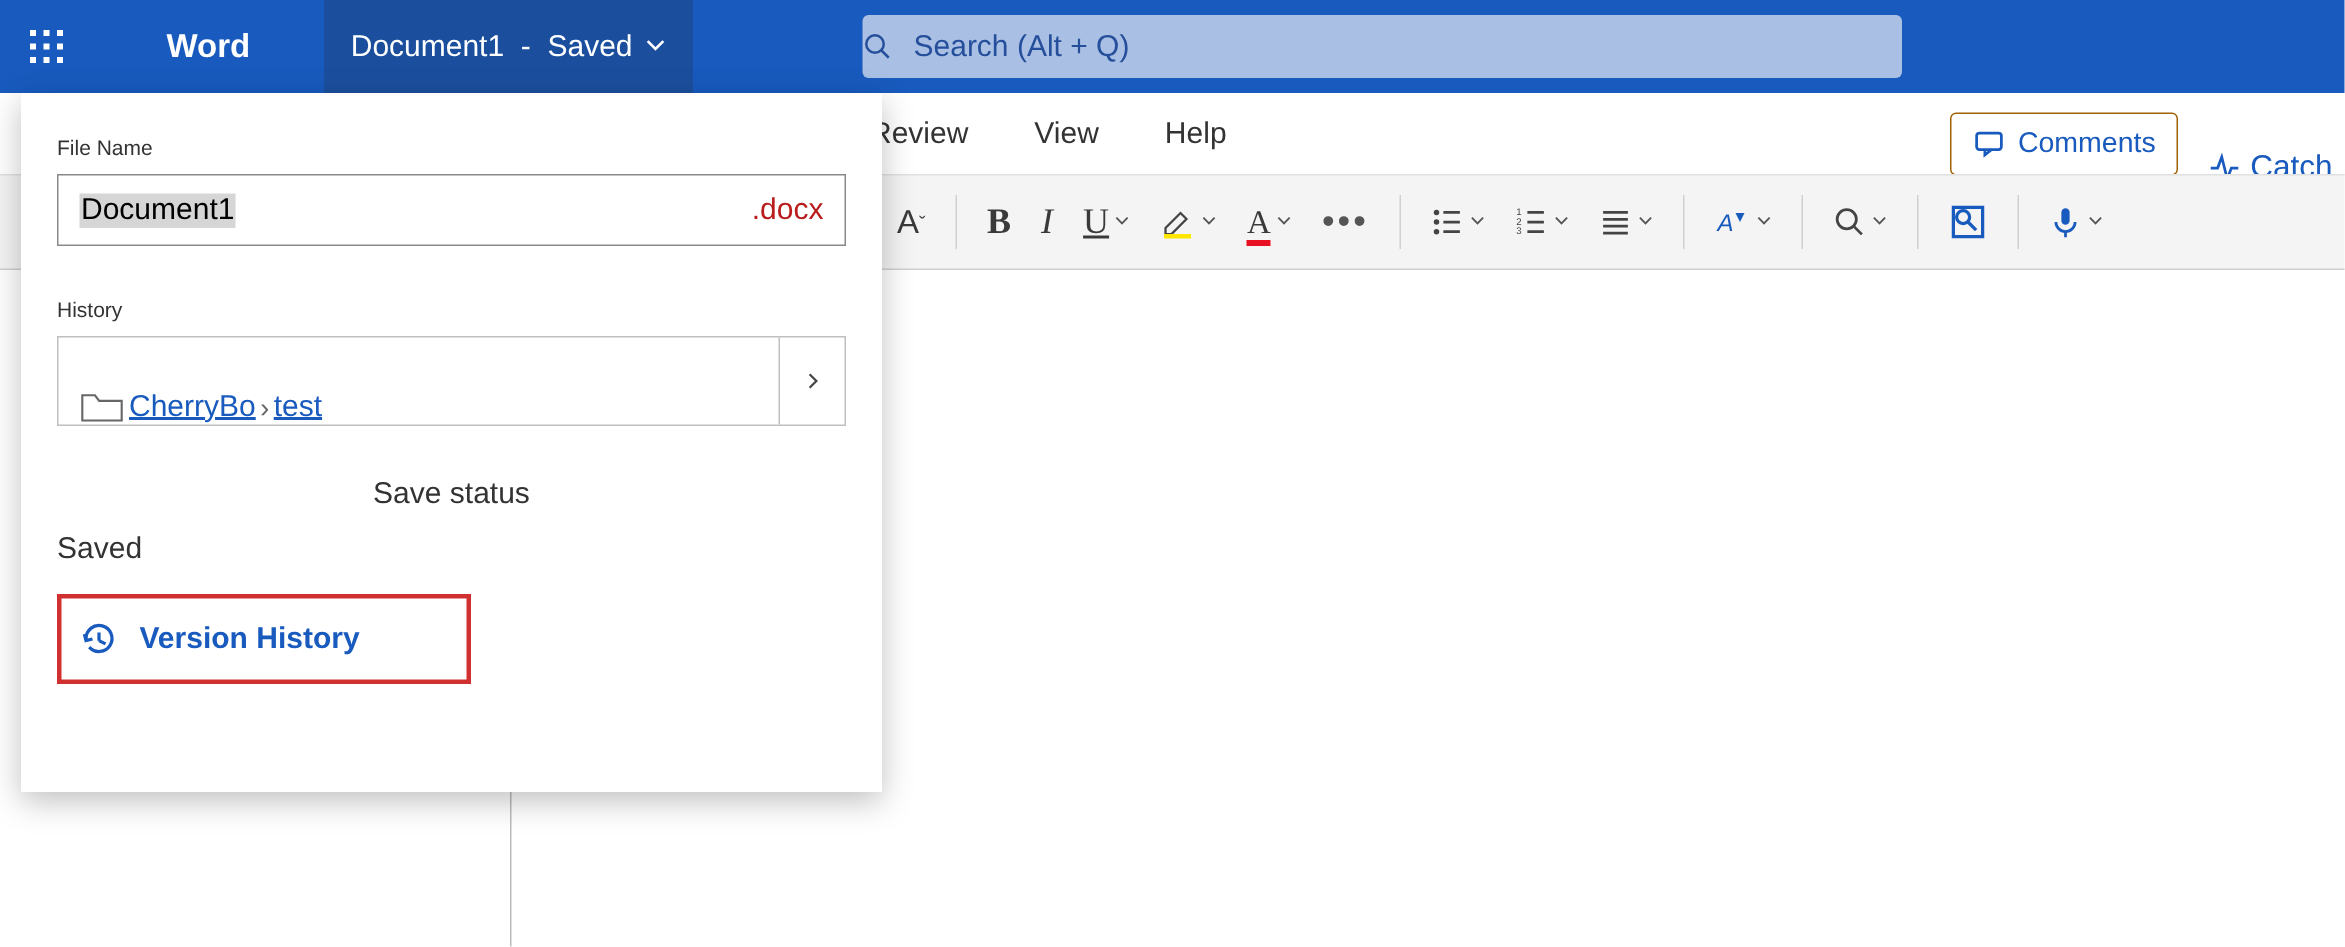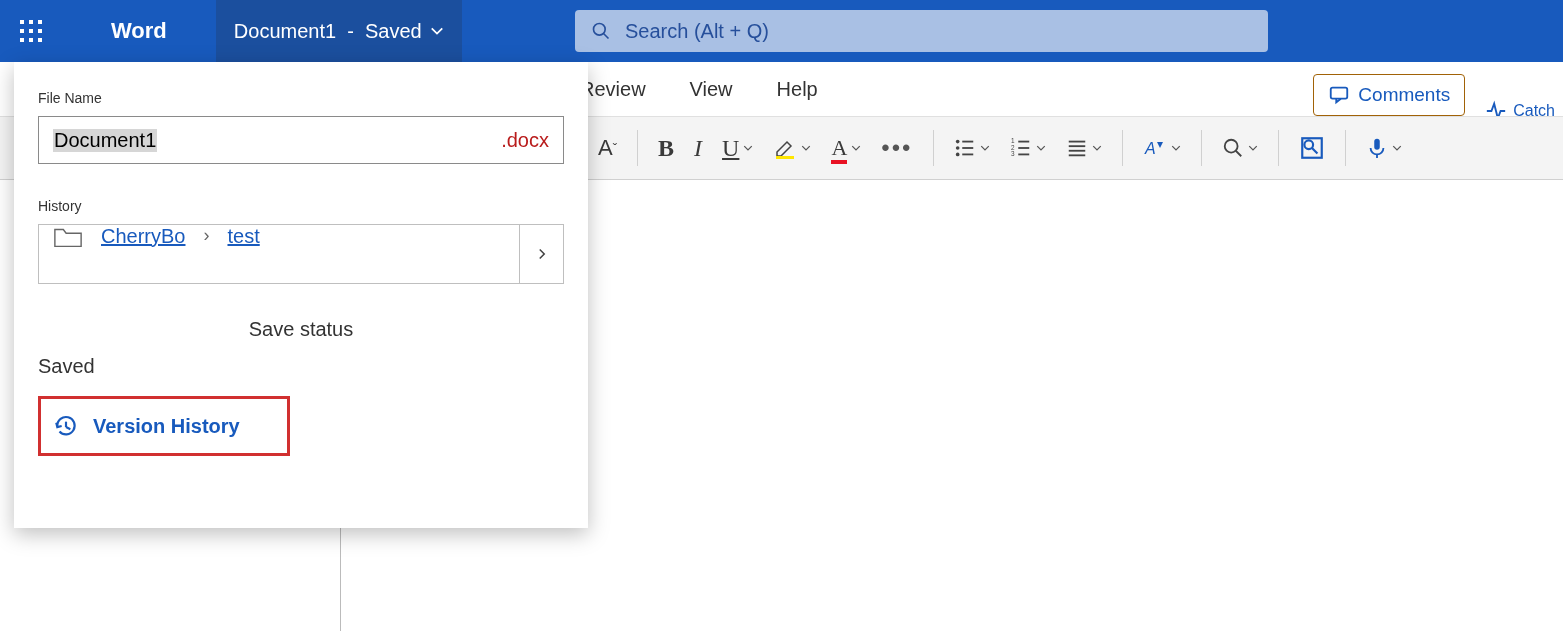--- a/index.html
+++ b/index.html
@@ -6,52 +6,52 @@
   body { width: 1563px; height: 631px; overflow: hidden; background: #fff; position: relative; }
 
   .titlebar { height: 62px; background: #185abd; display: flex; align-items: center; color: #fff; position: relative; gap: 31px; }
   .app-launcher { width: 62px; height: 62px; display: flex; align-items: center; justify-content: center; cursor: pointer; }
   .waffle { width: 22px; height: 22px; display: grid; grid-template-columns: repeat(3,4px); grid-template-rows: repeat(3,4px); gap: 5px; }
   .waffle span { width:4px; height:4px; background:#fff; }
   .app-name { font-weight:700; font-size:22px; padding: 0 18px; }
   .doc-title-wrap { height:62px; background:#1b4f9e; display:flex; align-items:center; padding:0 18px; font-size:20px; cursor:pointer; position:relative; }
   .doc-title-wrap .chev { margin-left:8px; }
   .doc-title-wrap::after { content:""; position:absolute; left:100px; bottom:-10px; width:0;height:0;border-left:10px solid transparent;border-right:10px solid transparent;border-bottom:10px solid #fff; z-index:30;}
-  .searchbar { position:absolute; left:575px; top:10px; width:693px; height:42px; background:#a9c0e4; border-radius:4px; display:flex; align-items:center; padding:0 16px; color:#264f9b; font-size:20px; cursor:text; }
+  .searchbar { position:absolute; left:575px; top:10px; width:693px; height:42px; background:#a9c0e4; border-radius:4px; display:flex; align-items:center; padding:0 0; color:#264f9b; font-size:20px; cursor:text; }
   .searchbar svg { margin-right:14px; }
 
   .ribbon-tabs { position:absolute; top:62px; left:0; right:0; height:54px; background:#fff; display:flex; align-items:center; padding-left:580px; font-size:20px; color:#333; }
   .ribbon-tabs .tab { margin-right:44px; cursor:pointer; }
   .ribbon-actions { position:absolute; right:0; top:68px; display:flex; align-items:center; gap:12px; padding-right:0; }
   .btn-outline { border:1px solid #a16207; background:#fff; height:42px; display:flex; align-items:center; padding:0 14px; font-size:19px; color:#185abd; border-radius:4px; cursor:pointer; }
   .btn-outline svg { margin-right:8px; }
-  .catch { color:#185abd; font-size:16px; display:flex; align-items:center; padding:0 8px; cursor:pointer;margin-top:32px;}
+  .catch { color:#185abd; font-size:21px; display:flex; align-items:center; padding:0 8px; cursor:pointer;margin-top:32px;}
   .catch svg { margin-right:6px;}
 
   .toolbar { position:absolute; top:116px; left:0; right:0; height:64px; background:#f4f4f4; border-top:1px solid #e0e0e0; border-bottom:1px solid #d0d0d0; display:flex; align-items:center; padding-left:588px; gap:0; }
   .tool { display:flex; align-items:center; justify-content:center; padding:0 10px; height:40px; cursor:pointer; color:#3a3a3a; position:relative;}
   .tool .drop { margin-left:4px; }
   .sep { width:1px; height:36px; background:#d0d0d0; margin:0 10px; }
   .ellipsis { font-size:24px; letter-spacing:2px; color:#555; padding:0 10px; cursor:pointer;}
 
   .page { position:absolute; top:180px; left:340px; width:1220px; height:451px; background:#fff; border-left:1px solid #bbb; }
 
   .popover { position:absolute; top:62px; left:14px; width:574px; height:466px; background:#fff; box-shadow:0 6px 20px rgba(0,0,0,0.25); z-index:20; padding:28px 24px 24px 24px; }
   .field-label { font-size:14px; color:#333; margin-bottom:10px; }
   .filename-row { display:flex; align-items:center; border:1px solid #8a8a8a; height:48px; padding:0 14px; margin-bottom:34px; }
   .filename-sel { background:#d6d6d6; padding:0 1px; font-size:20px; }
   .ext { font-size:20px; color:#b91c1c; }
   .location-row { display:flex; border:1px solid #bfbfbf; height:60px; margin-top:10px; margin-bottom:34px; }
-  .loc-main { flex:1; display:flex; align-items:flex-start; padding:0 14px; gap:18px; }
+  .loc-main { flex:1; display:flex; align-items:flex-end; padding:0 14px; gap:3px; }
   .loc-link { color:#185abd; text-decoration:underline; font-size:20px; cursor:pointer; }
   .loc-sep { color:#666; font-size:18px; }
   .loc-arrow { width:44px; border-left:1px solid #bfbfbf; display:flex; align-items:center; justify-content:center; cursor:pointer; color:#444;}
   .save-status-label { font-size:20px; color:#333; margin-bottom:14px;text-align:center;}
   .save-status-value { font-size:20px; color:#333; margin-bottom:18px;}
-  .version-box { border:3px solid #d13030; padding:14px 12px; display:flex; align-items:center; gap:14px; width:252px; cursor:pointer;}
+  .version-box { border:3px solid #d13030; padding:14px 12px; display:flex; align-items:center; gap:14px; width:276px; cursor:pointer;}
   .version-box span.lbl { color:#185abd; font-size:20px; font-weight:600; }
 
   svg { flex-shrink:0; }
 </style>
 </head>
 <body>
 
 <div class="titlebar">
   <div class="app-launcher">
     <div class="waffle">

